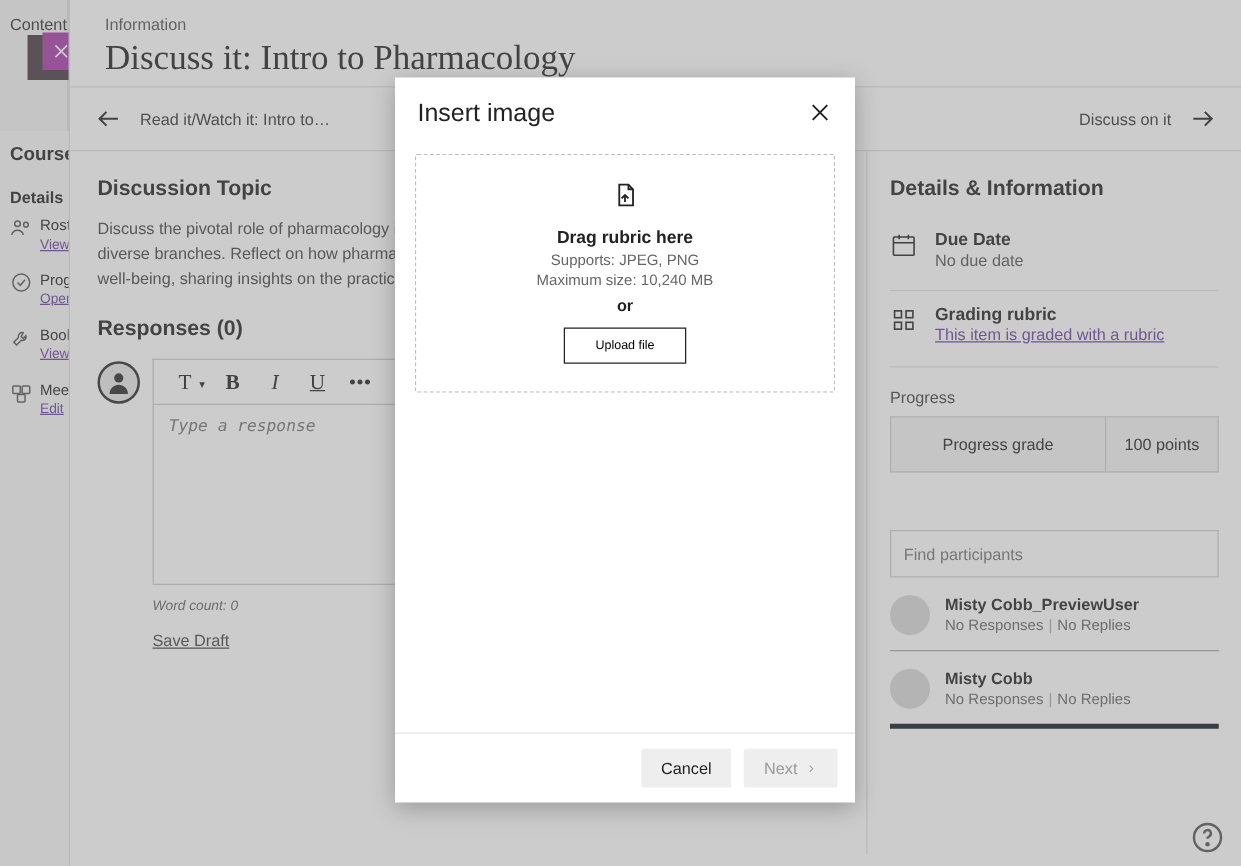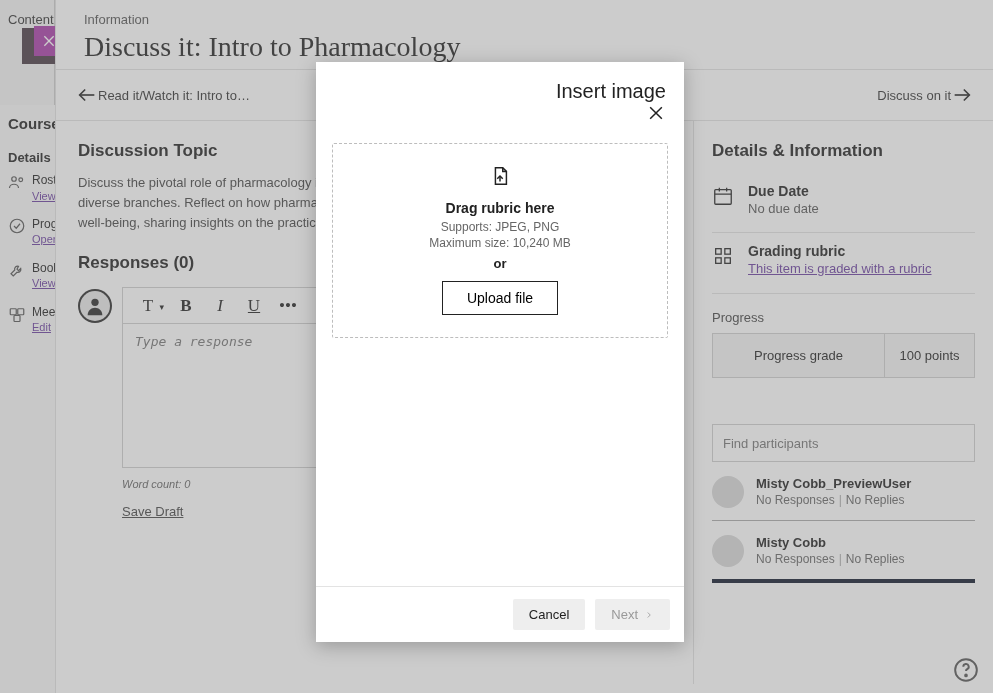--- a/index.html
+++ b/index.html
@@ -17,21 +17,21 @@
   .sidebar2 .row svg { width:18px; height:18px; flex-shrink:0; stroke:#555; fill:none; stroke-width:1.6; }
   .sidebar2 .row .txt { font-size:12px; line-height:1.3; }
   .sidebar2 .row .txt .lnk { color:#6b3fa0; text-decoration:underline; font-size:11px; }
 
   .main { position:absolute; left:55px; top:0; width:938px; height:693px; background:#fff; border-left:1px solid #e3e3e3; }
   .main-header { padding:12px 28px 6px; }
   .main-header .crumb { font-size:13px; color:#555; margin-bottom:4px; }
   .main-header .title { font-family:Georgia, "Times New Roman", serif; font-size:28px; font-weight:400; color:#222; }
 
   .nav-row { border-top:1px solid #e3e3e3; border-bottom:1px solid #e3e3e3; height:52px; display:flex; align-items:center; justify-content:space-between; padding:0 20px; }
-  .nav-row .navlink { display:flex; align-items:center; font-size:13px; color:#333; }
+  .nav-row .navlink { display:flex; align-items:center; gap:14px; font-size:13px; color:#333; }
   .nav-row svg { width:22px; height:22px; stroke:#222; stroke-width:1.8; fill:none; }
 
   .content-row { display:flex; height:calc(100% - 130px); }
   .content-left { flex:1; padding:18px 22px 0 22px; overflow:hidden; }
   .content-right { width:300px; border-left:1px solid #e3e3e3; padding:18px 18px 0 18px; }
 
   .sec-title { font-size:17px; font-weight:700; margin:2px 0 12px; color:#222; }
   .topic-body { font-size:13px; line-height:1.55; color:#444; margin-bottom:20px; }
 
   .responses-h { font-size:17px; font-weight:700; margin:6px 0 14px; }
@@ -71,29 +71,29 @@
   .part-name { font-size:13px; font-weight:700; }
   .part-sub { font-size:12px; color:#666; margin-top:2px; }
   .part-sub .sep { margin:0 4px; color:#aaa; }
 
   .help-icon { position:absolute; right:14px; bottom:10px; width:26px; height:26px; }
   .help-icon svg { width:26px; height:26px; stroke:#555; fill:none; stroke-width:1.8; }
 
   
   .scrim { position:absolute; inset:0; background:rgba(120,120,120,0.38); }
   .modal { position:absolute; left:316px; top:62px; width:368px; height:580px; background:#fff; box-shadow:0 4px 18px rgba(0,0,0,0.25); display:flex; flex-direction:column; }
-  .modal-head { display:flex; align-items:flex-end; justify-content:space-between; padding:18px 18px 12px;flex-direction:column; }
+  .modal-head { display:flex; align-items:flex-start; justify-content:space-between; padding:18px 18px 12px; }
   .modal-head .mtitle { font-size:20px; color:#222; }
   .modal-head svg { width:20px; height:20px; stroke:#222; stroke-width:1.8; fill:none; cursor:pointer; }
   .dropzone { margin:8px 16px 0; border:1.5px dashed #bdbdbd; border-radius:2px; padding:20px 10px 22px; text-align:center; }
   .dropzone svg { width:22px; height:24px; stroke:#222; fill:none; stroke-width:1.6; margin-bottom:8px; }
   .dz-h { font-size:14px; font-weight:700; color:#222; margin-bottom:4px; }
   .dz-s { font-size:12px; color:#666; margin-bottom:2px; }
   .dz-or { font-size:13px; font-weight:700; color:#222; margin:6px 0 10px; }
-  .upload-btn { border:1px solid #222; background:#fff; padding:8px 24px; font-size:14px; cursor:pointer;text-align:center; }
+  .upload-btn { border:1px solid #222; background:#fff; padding:8px 24px; font-size:10px; cursor:pointer;text-align:center; }
 
   .modal-foot { border-top:1px solid #e3e3e3; margin-top:auto; padding:12px 14px; display:flex; gap:10px; justify-content:flex-end; }
   .btn { padding:8px 16px; font-size:13px; border:none; border-radius:2px; cursor:pointer; }
   .btn-cancel { background:#eee; color:#222; }
   .btn-next { background:#eee; color:#999; display:flex; align-items:center; gap:6px; }
   .btn-next svg { width:10px; height:10px; stroke:#999; stroke-width:2; fill:none; }
 </style>
 </head>
 <body>
 

